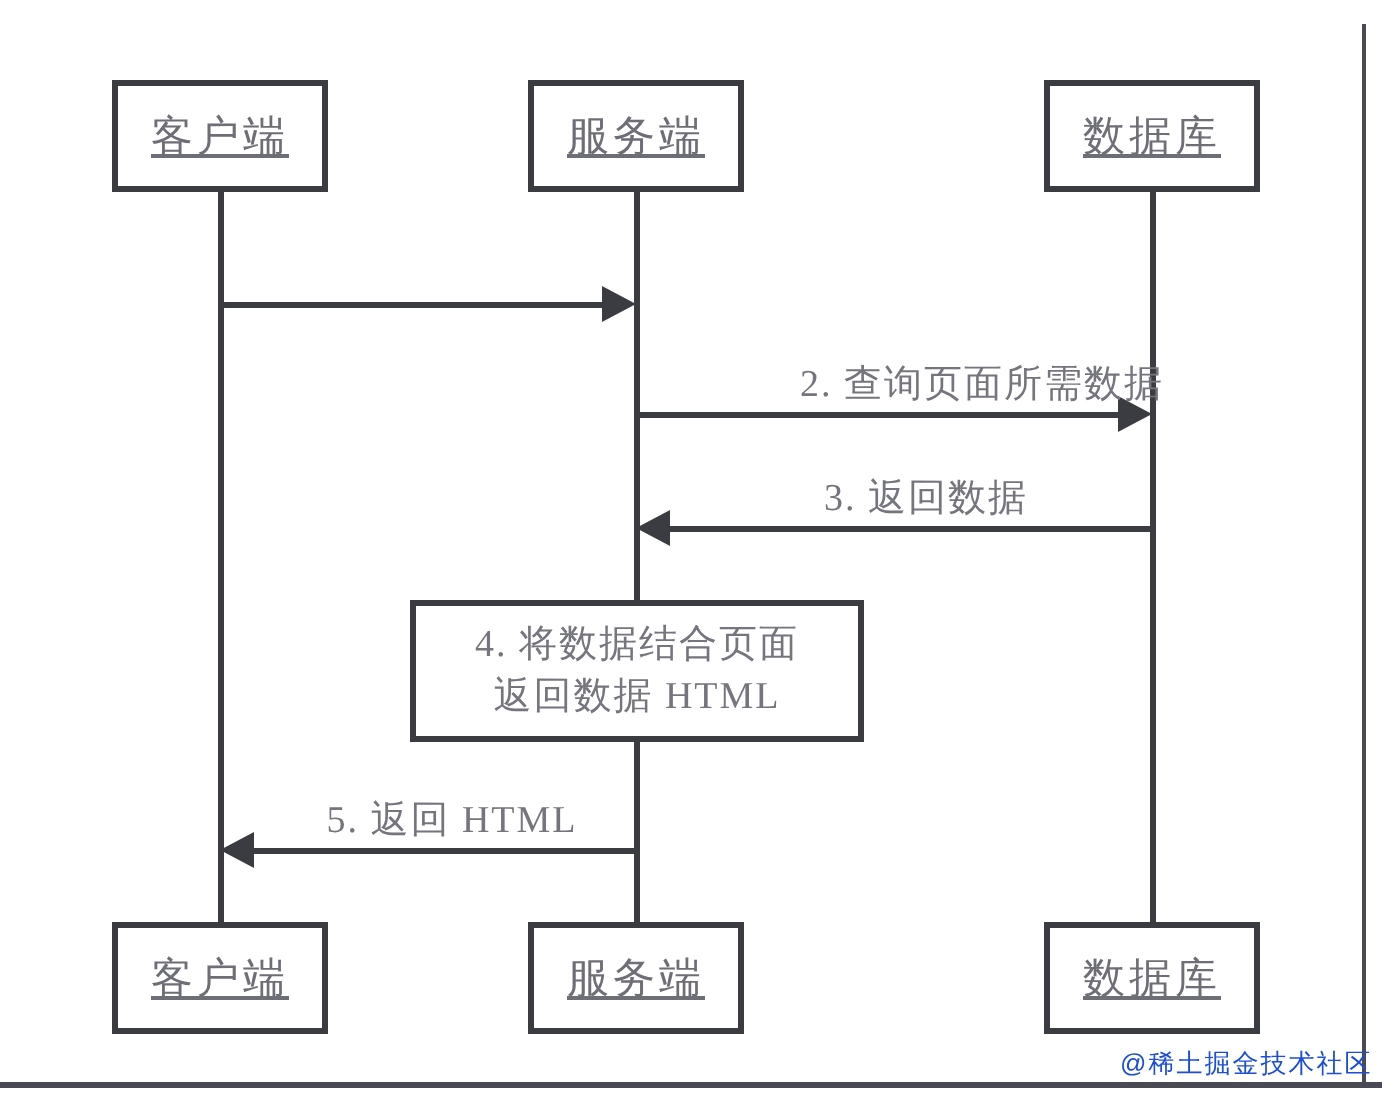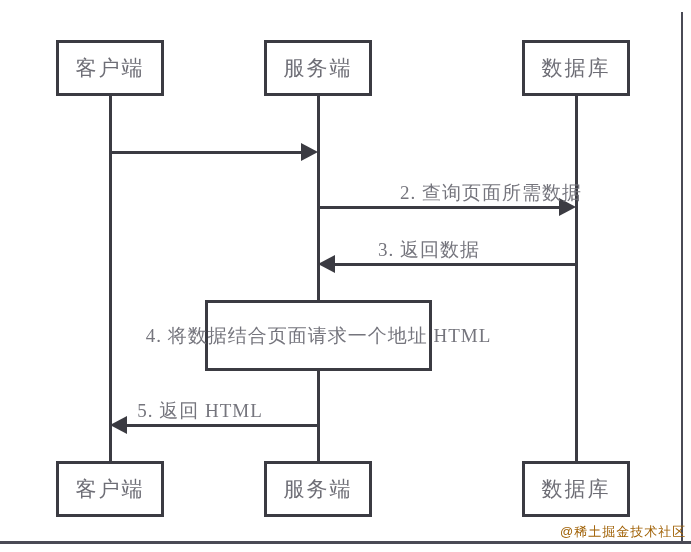--- a/index.html
+++ b/index.html
@@ -46,20 +46,21 @@
     display: flex;
     align-items: center;
     justify-content: center;
   }
   .actor-label {
     font-size: 21px;
     letter-spacing: 2px;
     color: #6e6e76;
     white-space: nowrap;
     line-height: 1;
+    text-decoration: underline;
   }
 
   
   .lifeline {
     position: absolute;
     width: 3px;
     background: #3b3b42;
   }
 
   
@@ -91,37 +92,37 @@
     text-align: center;
   }
 
   
   .note-box {
     position: absolute;
     box-sizing: border-box;
     border: 3px solid #3b3b42;
     background: #ffffff;
     display: flex;
-    flex-direction: row;
+    flex-direction: column;
     align-items: center;
     justify-content: center;
   }
   .note-line {
     font-size: 19px;
     color: #75757d;
     white-space: nowrap;
     letter-spacing: 1px;
     line-height: 1.35;
   }
 
   
   .watermark {
     position: absolute;
     font-size: 13px;
-    color: #a16207;
+    color: #1d4ed8;
     white-space: nowrap;
     letter-spacing: 1px;
     font-family: "Liberation Sans", sans-serif;
   }
 </style>
 </head>
 <body>
 
 <div id="canvas">
 
@@ -146,30 +147,30 @@
 
   <div class="msg-line" style="left:110px; top:151px; width:192px;"></div>
   <div class="arrow-head arrow-right" style="left:301px; top:143px;"></div>
 
   <div class="msg-line" style="left:318px; top:206px; width:242px;"></div>
   <div class="arrow-head arrow-right" style="left:559px; top:198px;"></div>
   <div class="msg-label" style="left:318px; top:183px; width:258px;margin-left:44px;">2. 查询页面所需数据</div>
 
   <div class="msg-line" style="left:334px; top:263px; width:244px;"></div>
   <div class="arrow-head arrow-left" style="left:318px; top:255px;"></div>
-  <div class="msg-label" style="left:300px; top:240px; width:258px;">3. 返回数据</div>
+  <div class="msg-label" style="left:334px; top:240px; width:258px;">3. 返回数据</div>
 
   <div class="note-box" style="left:205px; top:300px; width:227px; height:71px;">
     <span class="note-line">4. 将数据结合页面</span>
-    <span class="note-line">请求一个地址 HTML</span>
+    <span class="note-line">返回数据 HTML</span>
   </div>
 
   <div class="msg-line" style="left:126px; top:424px; width:192px;"></div>
   <div class="arrow-head arrow-left" style="left:110px; top:416px;"></div>
-  <div class="msg-label" style="left:96px; top:401px; width:208px;">5. 返回 HTML</div>
+  <div class="msg-label" style="left:122px; top:401px; width:208px;">5. 返回 HTML</div>
 
   <div class="actor-box" style="left:56px; top:461px; width:108px; height:56px;">
     <span class="actor-label">客户端</span>
   </div>
 
   <div class="actor-box" style="left:264px; top:461px; width:108px; height:56px;">
     <span class="actor-label">服务端</span>
   </div>
 
   <div class="actor-box" style="left:522px; top:461px; width:108px; height:56px;">

